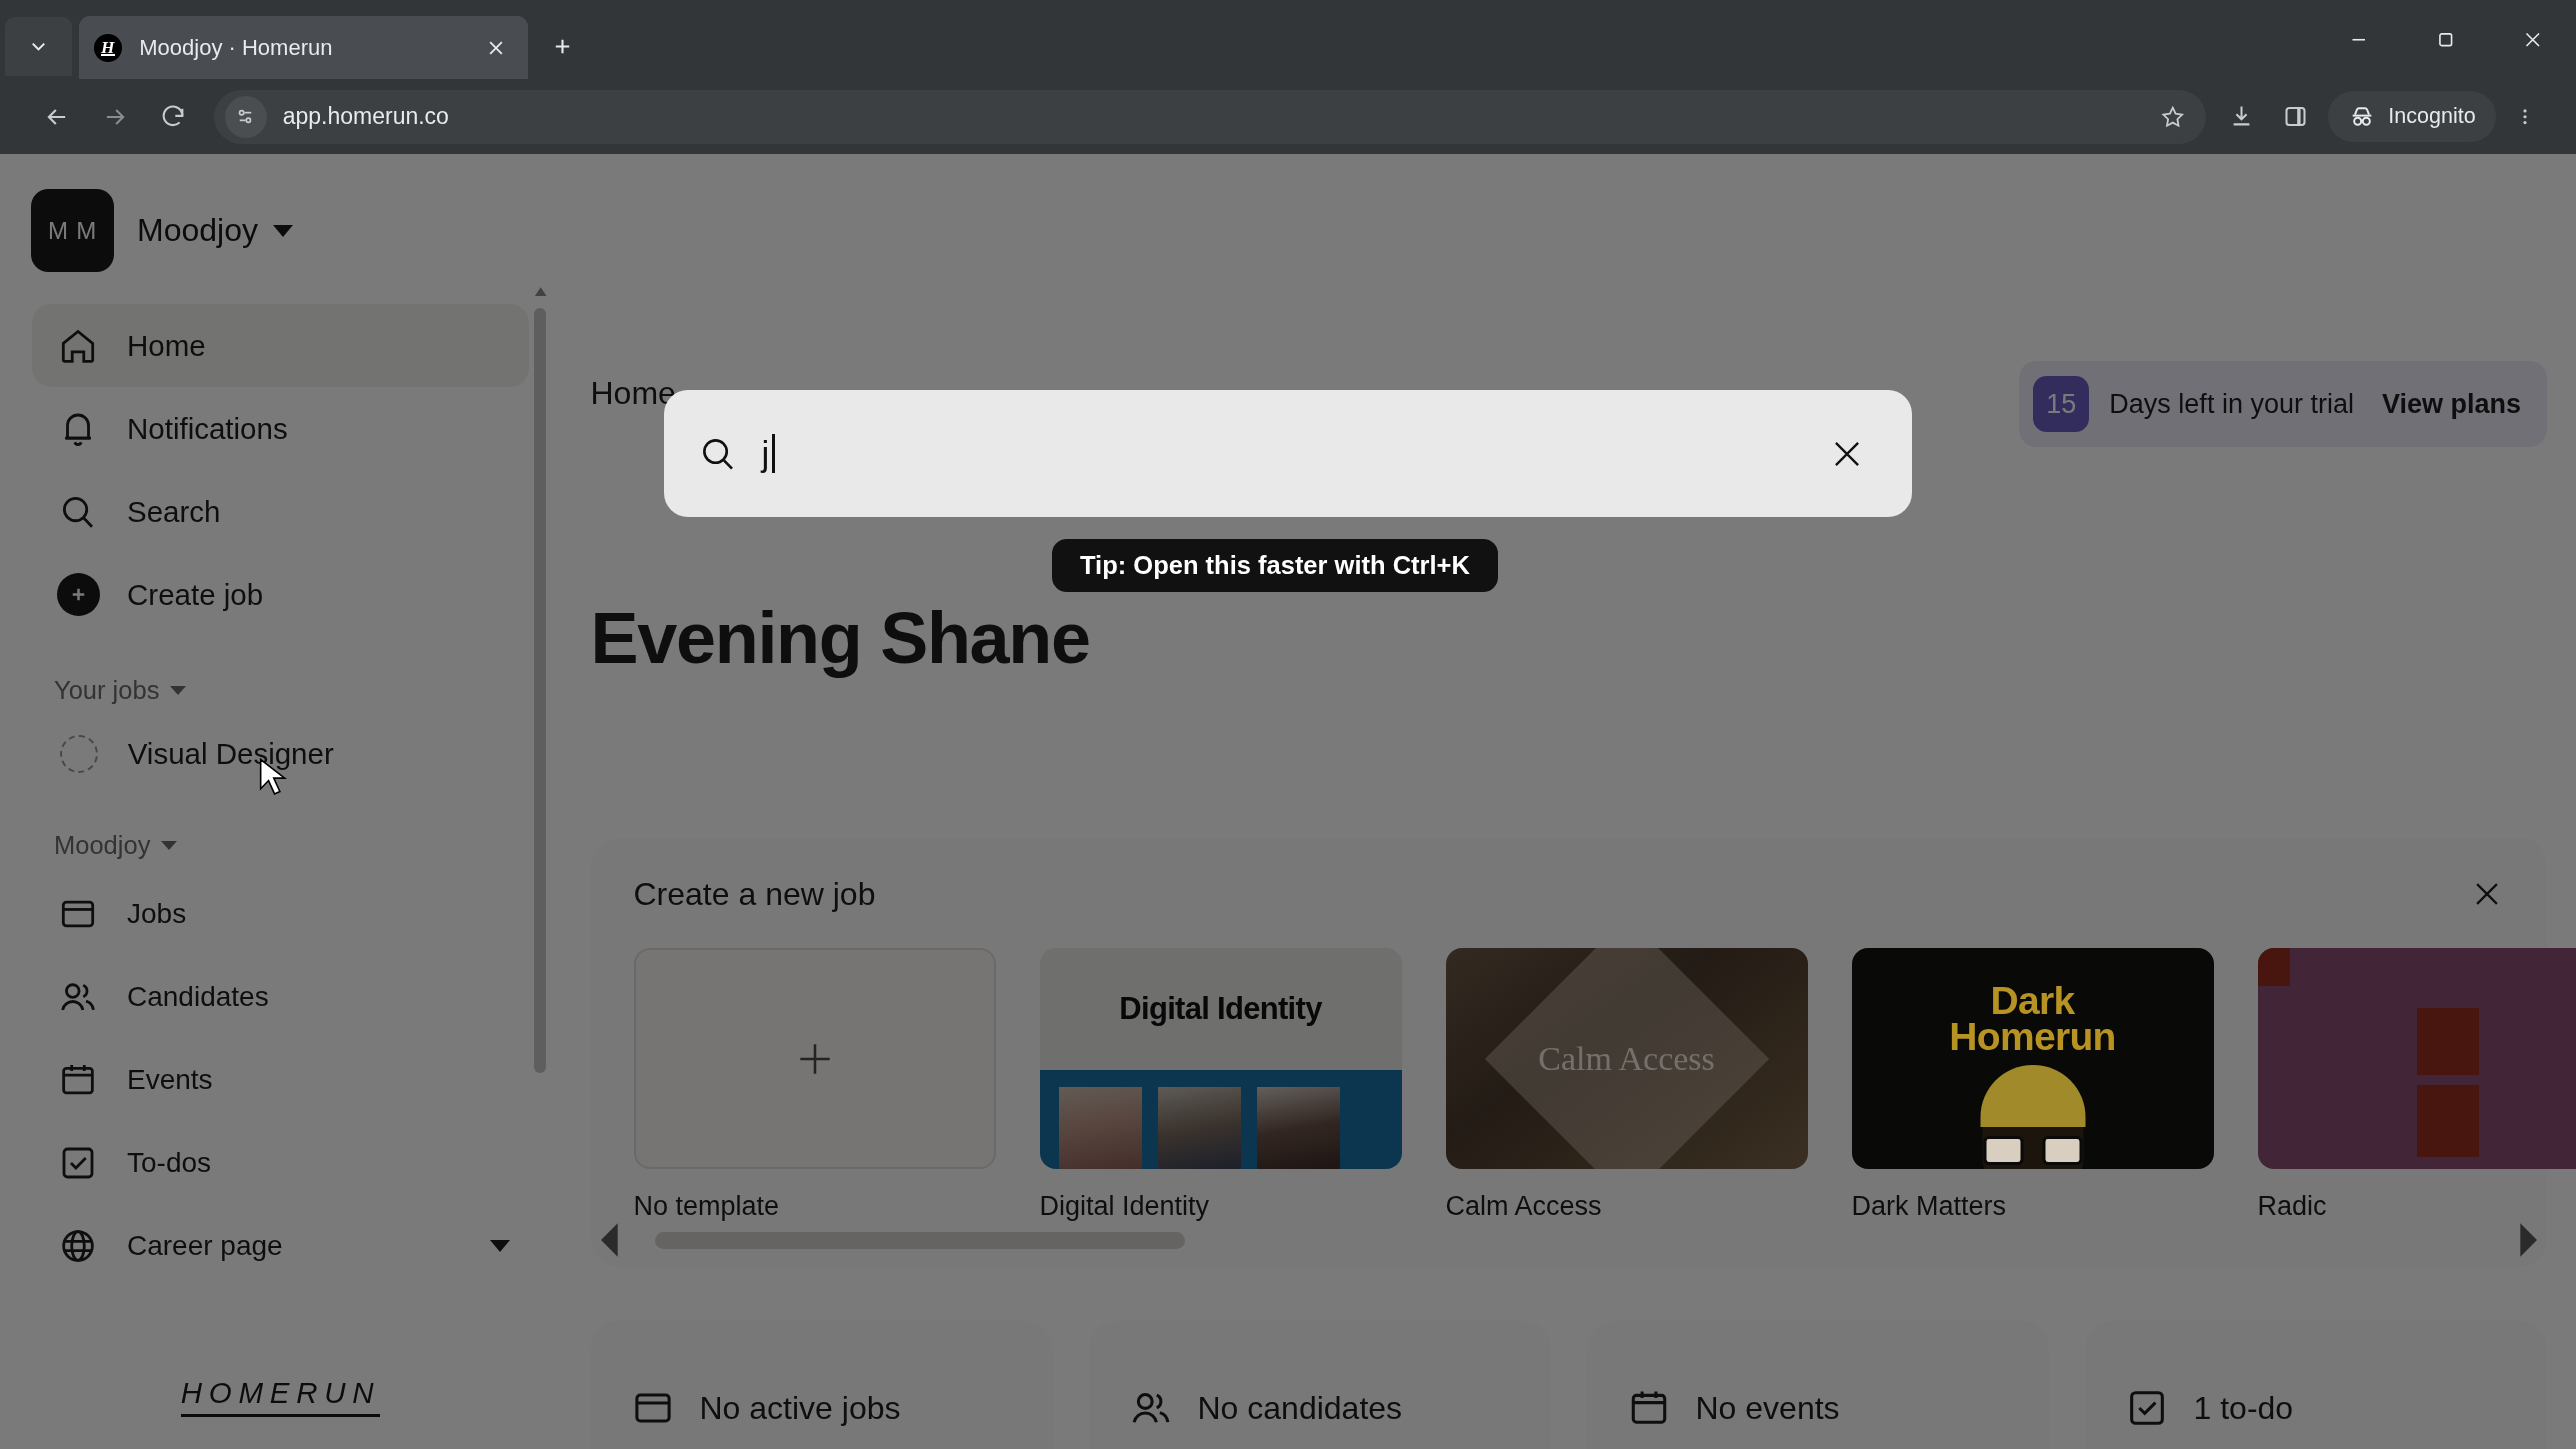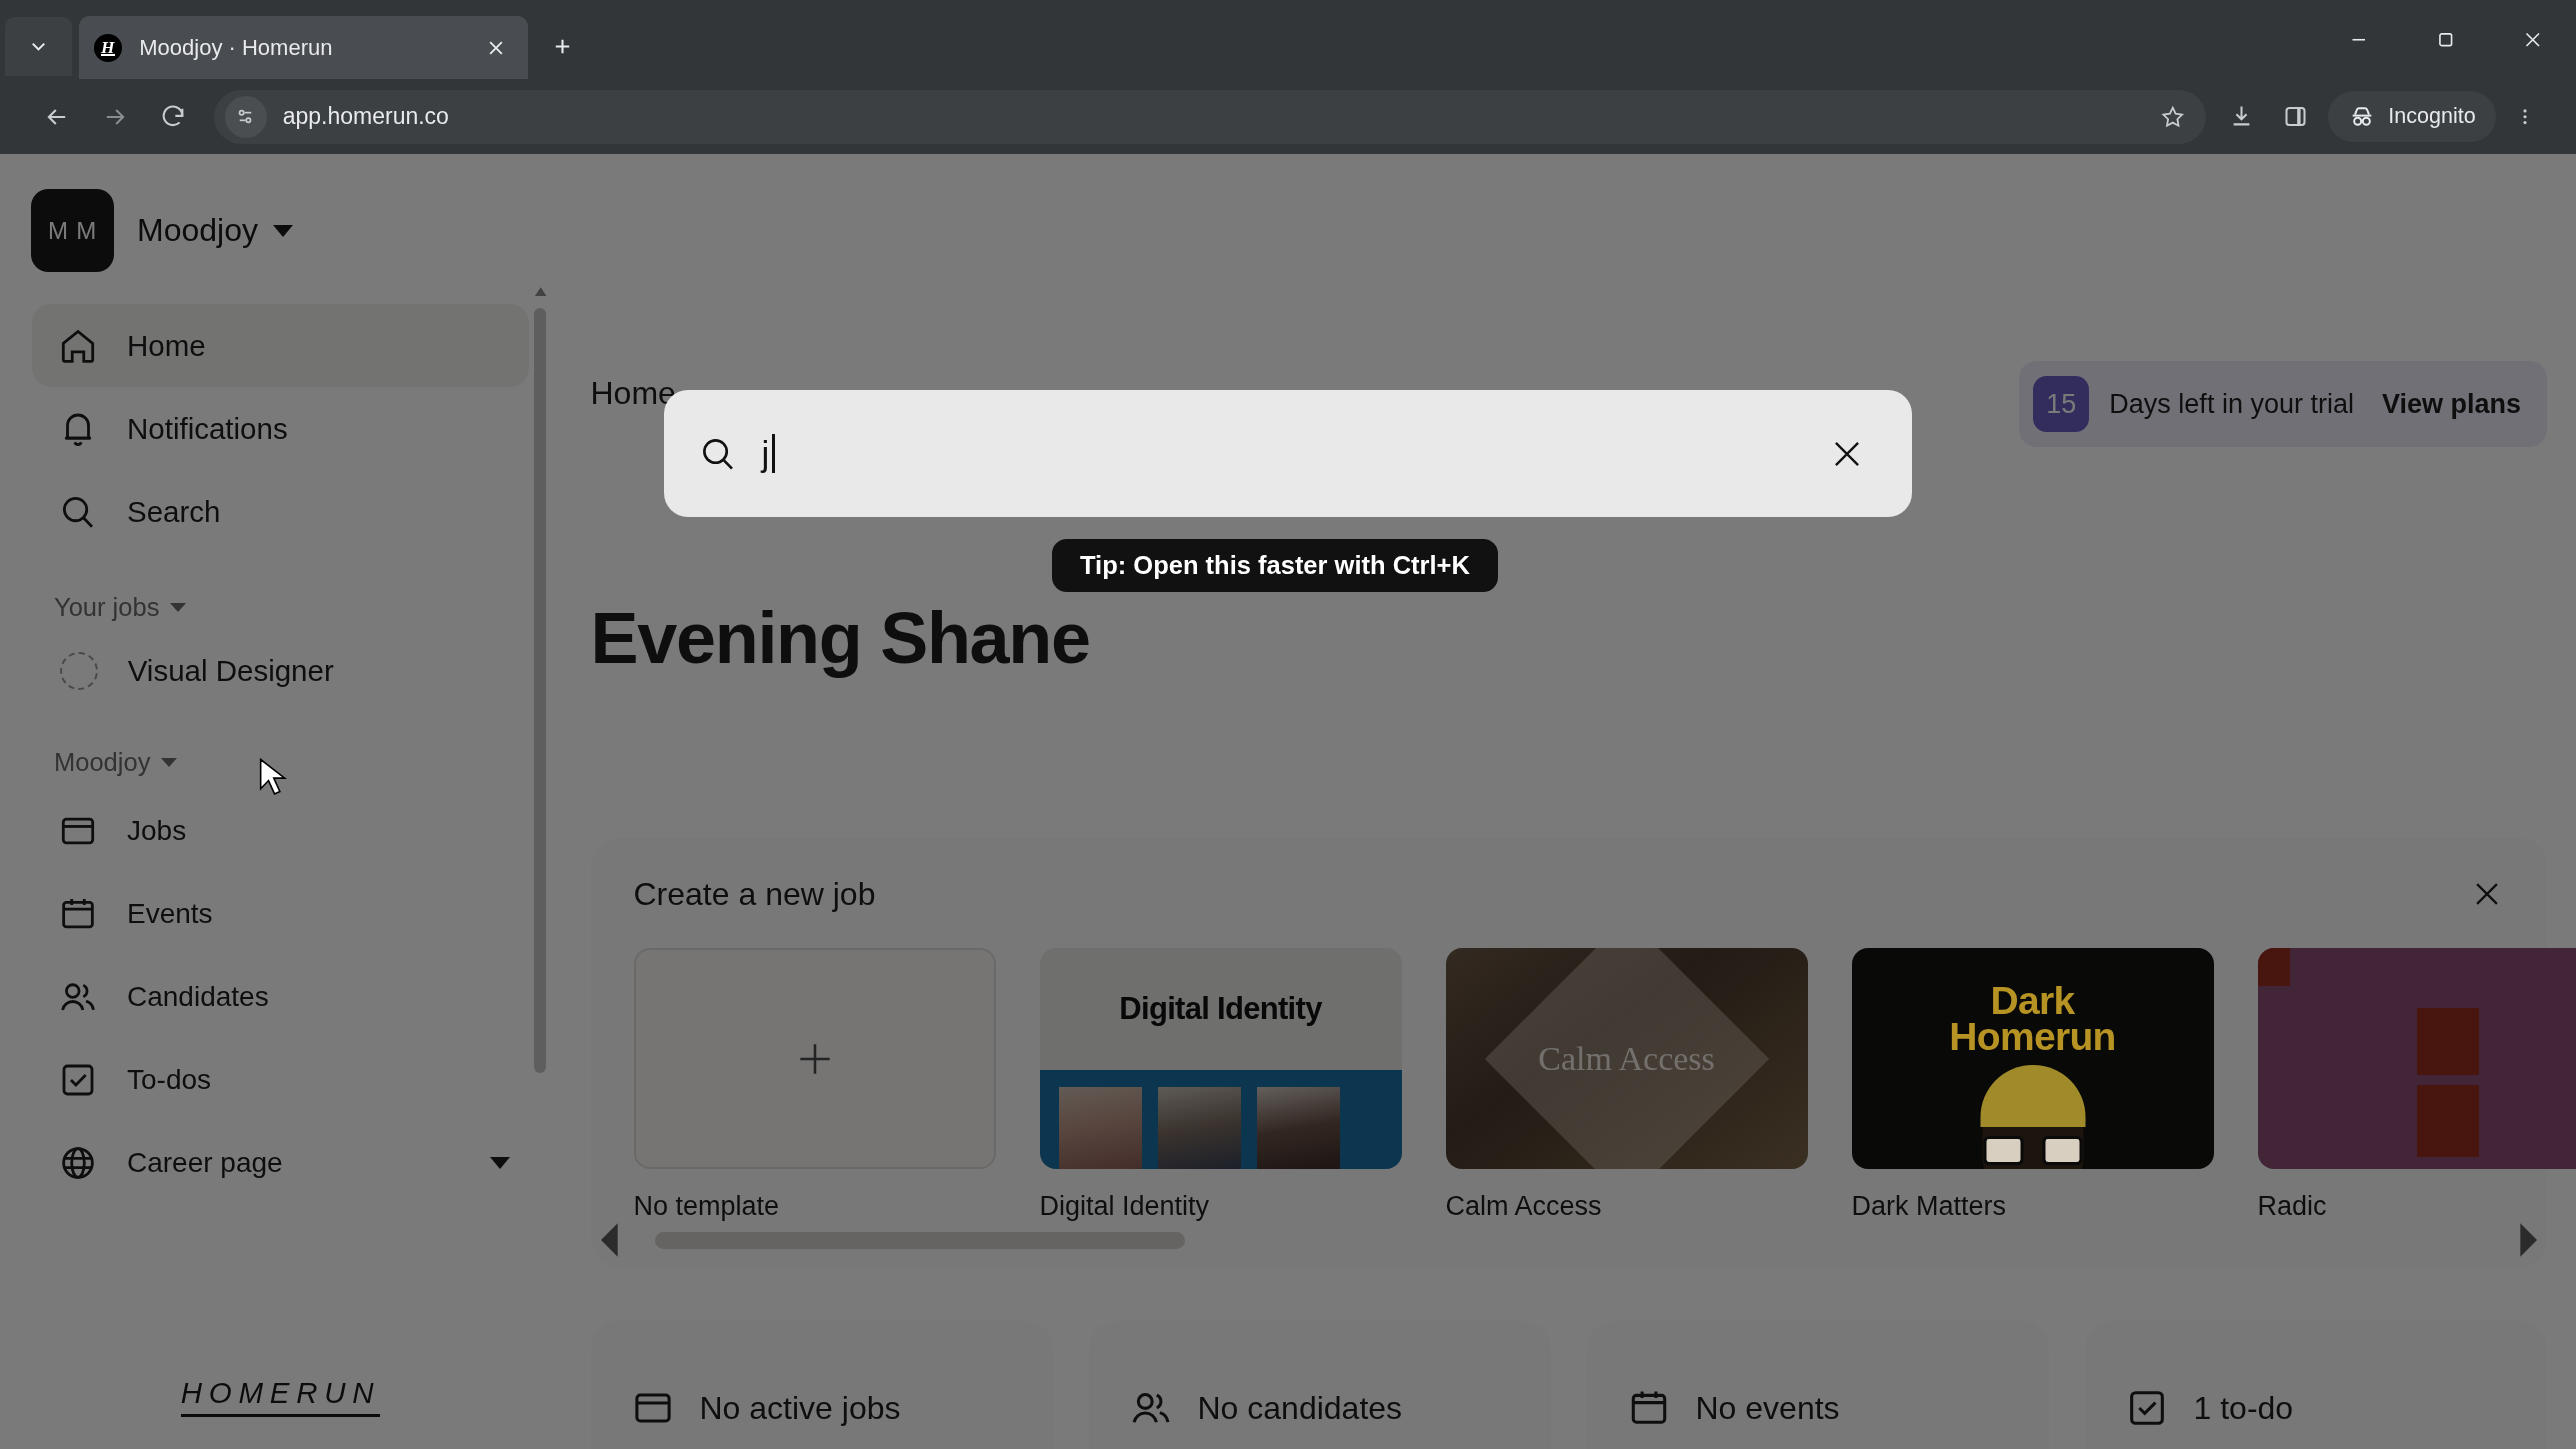--- a/index.html
+++ b/index.html
@@ -413,20 +413,30 @@
         </div>
         <div class="nav-item">
           <span class="nav-ico">
             <svg viewBox="0 0 24 24" fill="none" stroke="#1f1f1f" stroke-width="1.6">
                 <circle cx="10.6" cy="10.6" r="6.4"></circle>
                 <path d="M15.4 15.6L20 20.4"></path>
               </svg>
           </span>
           <span class="nav-label">Search</span>
         </div>
+        <div class="nav-item">
+          <span class="nav-ico">
+            <span class="plus-circle">
+                <svg viewBox="0 0 24 24" stroke="#fff" stroke-width="2.6">
+                  <path d="M12 6v12M6 12h12"></path>
+                </svg>
+              </span>
+          </span>
+          <span class="nav-label">Create job</span>
+        </div>
 
         <div class="section-head">
           <span>Your jobs</span>
           <span class="caret sm"></span>
         </div>
         <div class="sub-item">
           <span class="dotted"></span>
           <span class="sub-label">Visual Designer</span>
         </div>
 
@@ -436,40 +446,40 @@
         </div>
 
         <div class="nav-item sub">
           <span class="nav-ico">
             <svg viewBox="0 0 24 24" fill="none" stroke="#1f1f1f" stroke-width="1.6">
                 <rect x="3.6" y="5.2" width="16.8" height="13.6" rx="1.8"></rect>
                 <path d="M3.6 9.4h16.8"></path>
               </svg>
           </span>
           <span class="nav-label">Jobs</span>
-        </div>
-        <div class="nav-item sub">
-          <span class="nav-ico">
-            <svg viewBox="0 0 24 24" fill="none" stroke="#1f1f1f" stroke-width="1.6">
-                <rect x="3.8" y="5.4" width="16.4" height="14" rx="1.6"></rect>
-                <path d="M3.8 9.2h16.4M8.4 3.4v3.4M15.6 3.4v3.4"></path>
-              </svg>
-          </span>
-          <span class="nav-label">Events</span>
         </div>
         <div class="nav-item sub">
           <span class="nav-ico">
             <svg viewBox="0 0 24 24" fill="none" stroke="#1f1f1f" stroke-width="1.6">
                 <circle cx="9" cy="8.6" r="3.6"></circle>
                 <path d="M3.2 19.4a5.9 5.9 0 0111.6 0"></path>
                 <path d="M15 5.3a3.6 3.6 0 010 6.6"></path>
                 <path d="M16.6 14.4a5.9 5.9 0 014.2 5"></path>
               </svg>
           </span>
           <span class="nav-label">Candidates</span>
+        </div>
+        <div class="nav-item sub">
+          <span class="nav-ico">
+            <svg viewBox="0 0 24 24" fill="none" stroke="#1f1f1f" stroke-width="1.6">
+                <rect x="3.8" y="5.4" width="16.4" height="14" rx="1.6"></rect>
+                <path d="M3.8 9.2h16.4M8.4 3.4v3.4M15.6 3.4v3.4"></path>
+              </svg>
+          </span>
+          <span class="nav-label">Events</span>
         </div>
         <div class="nav-item sub">
           <span class="nav-ico">
             <svg viewBox="0 0 24 24" fill="none" stroke="#1f1f1f" stroke-width="1.6">
                 <rect x="4" y="4" width="16" height="16" rx="2"></rect>
                 <path d="M8 12l2.8 2.8L16.4 9.2"></path>
               </svg>
           </span>
           <span class="nav-label">To-dos</span>
         </div>

